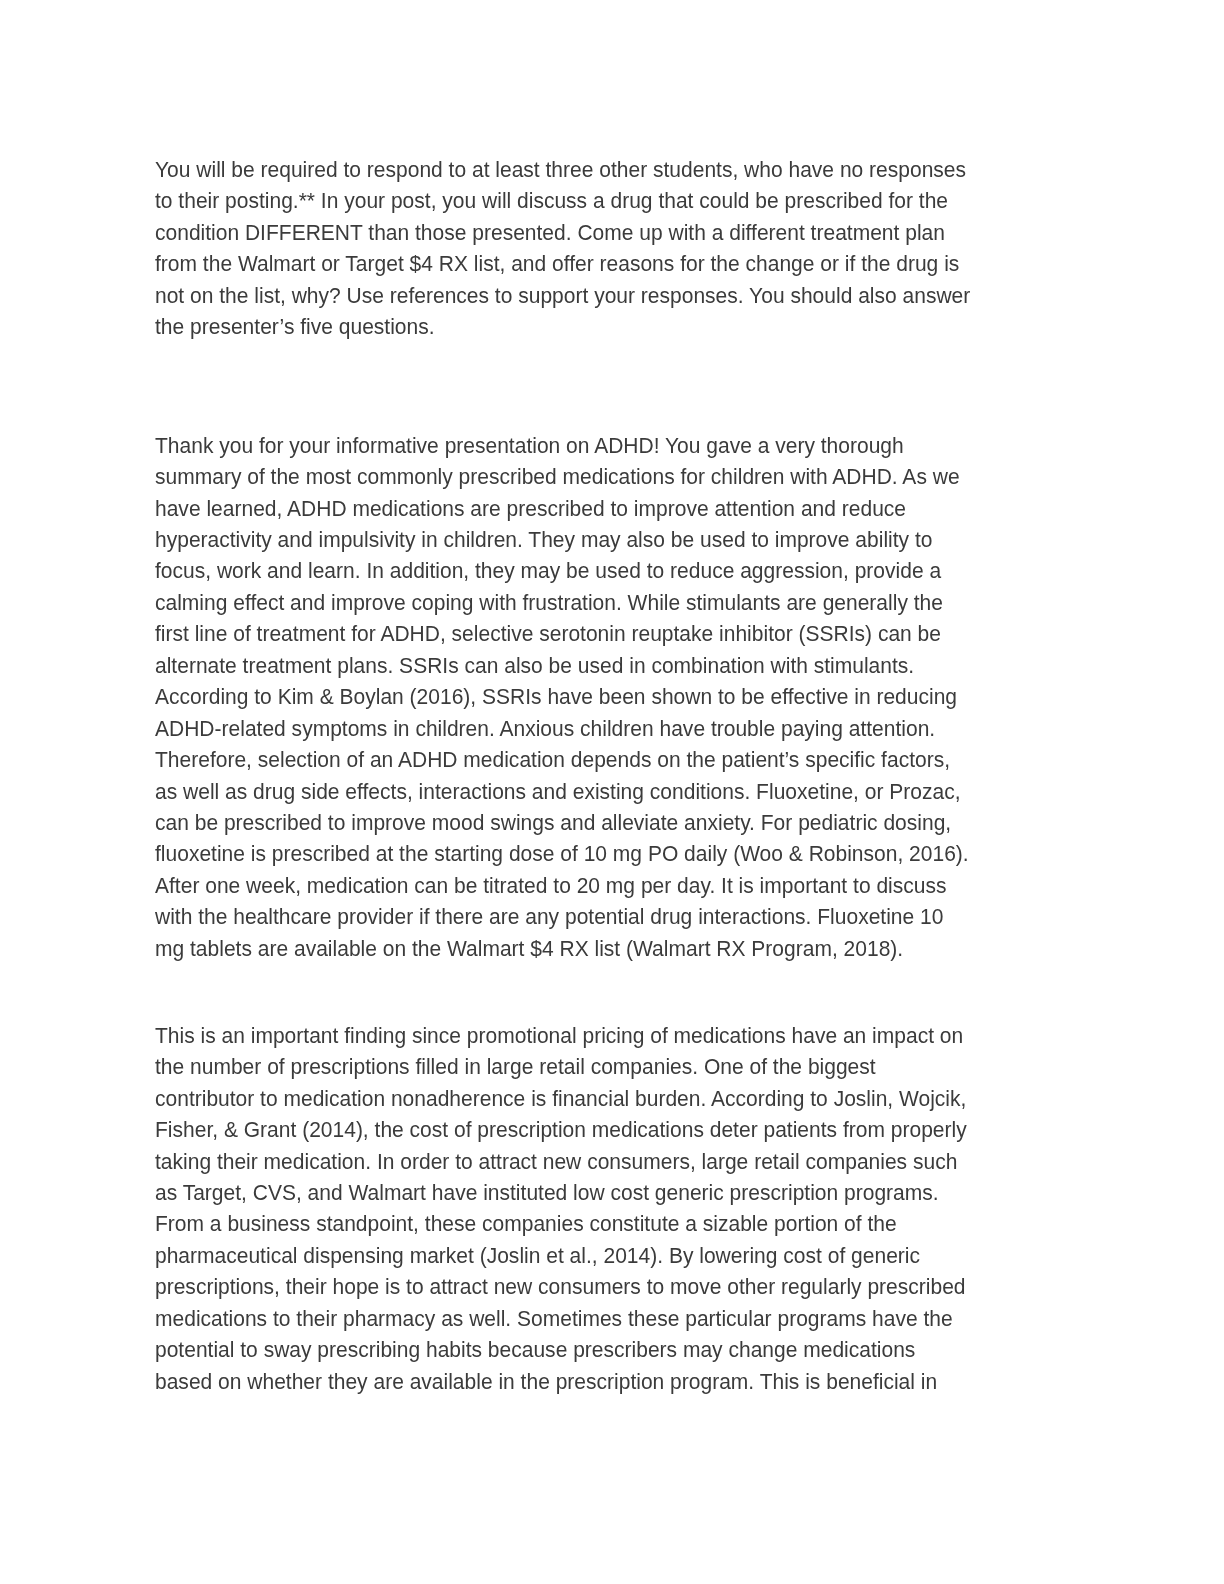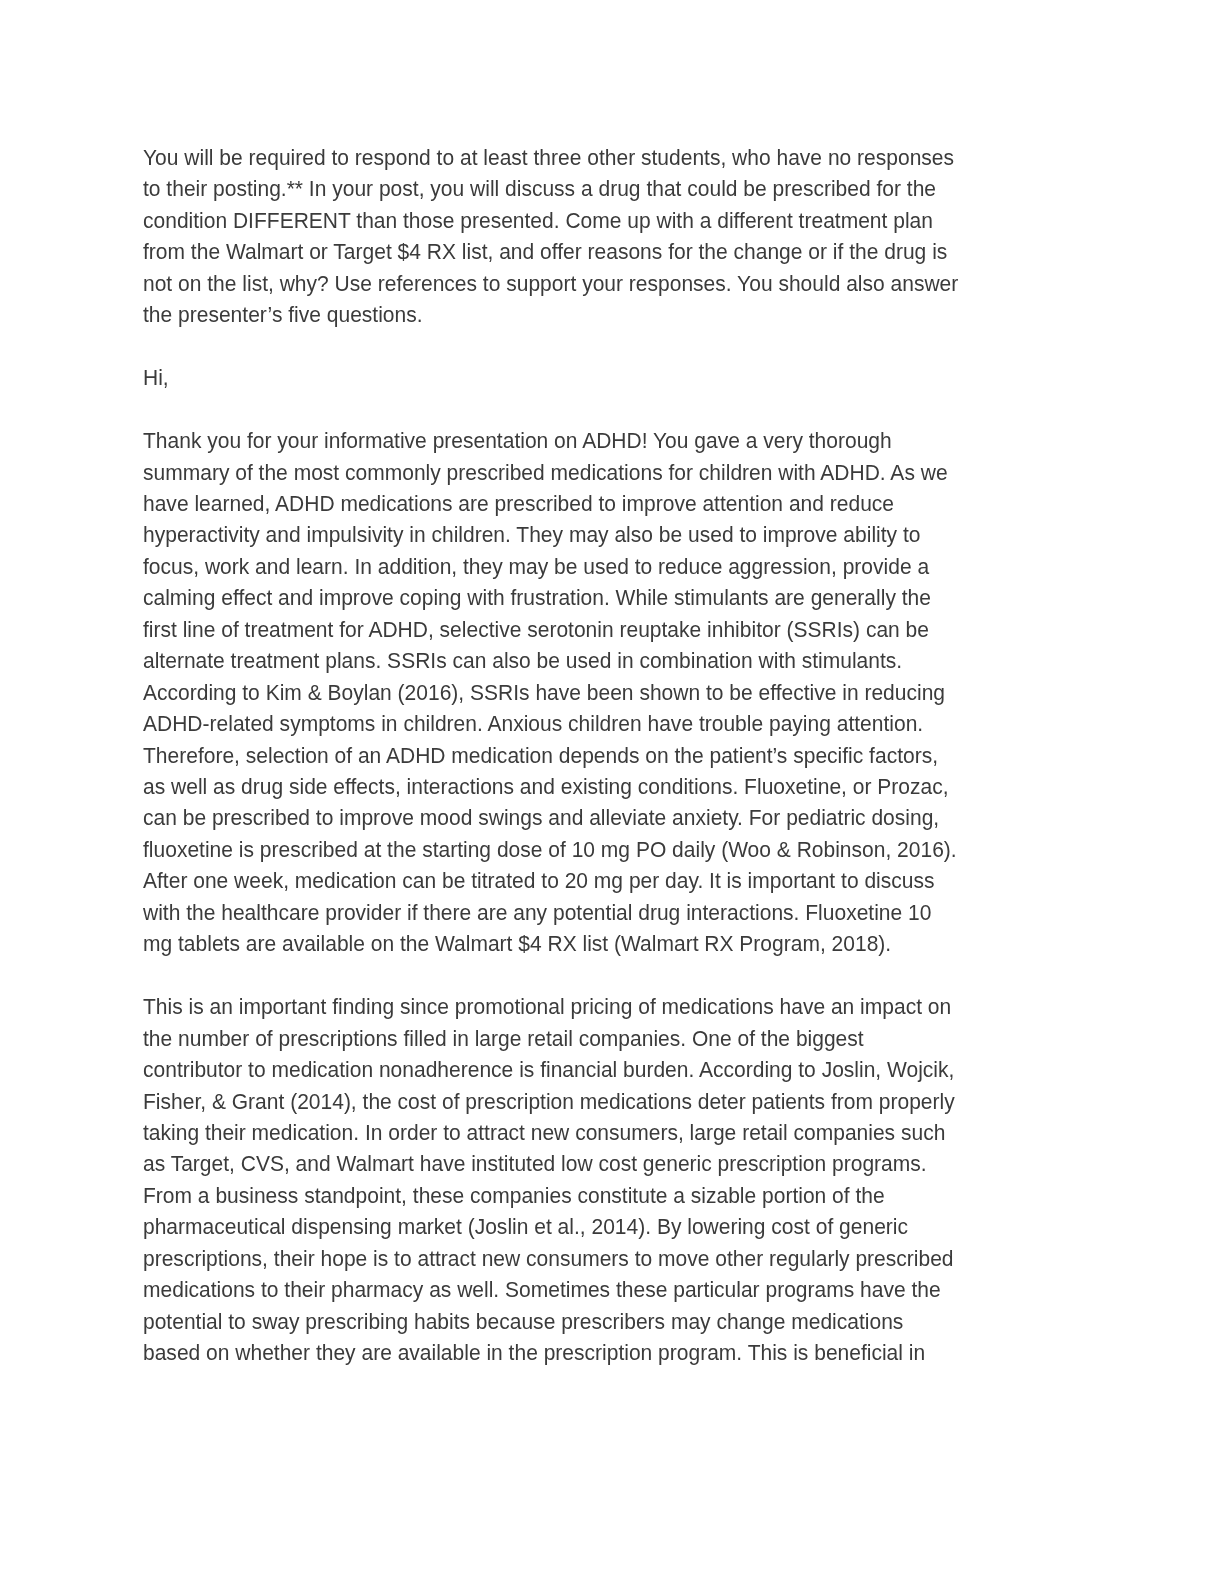--- a/index.html
+++ b/index.html
@@ -17,21 +17,21 @@
       position: absolute;
       left: 143px;
       top: 142px;
       width: 940px;
       color: #3b3b3b;
       font-family: "Liberation Sans", sans-serif;
       font-size: 22.6px;
       line-height: 31.45px;
     }
     .para {
-      margin: 0;
+      margin: 12px;
       padding: 0;
     }
     .line {
       display: block;
       white-space: pre;
       transform-origin: left center;
       transform: scaleX(0.93);
     }
     .gap {
       height: 31.45px;
@@ -46,23 +46,20 @@
     <span class="line">You will be required to respond to at least three other students, who have no responses</span>
     <span class="line">to their posting.** In your post, you will discuss a drug that could be prescribed for the</span>
     <span class="line">condition DIFFERENT than those presented. Come up with a different treatment plan</span>
     <span class="line">from the Walmart or Target $4 RX list, and offer reasons for the change or if the drug is</span>
     <span class="line">not on the list, why? Use references to support your responses. You should also answer</span>
     <span class="line">the presenter’s five questions.</span>
   </p>
 
   <div class="gap"></div>
 
-  <p class="para">
-    <span class="line">Hi,</span>
-  </p>
 
   <div class="gap"></div>
 
   <p class="para">
     <span class="line">Thank you for your informative presentation on ADHD! You gave a very thorough</span>
     <span class="line">summary of the most commonly prescribed medications for children with ADHD. As we</span>
     <span class="line">have learned, ADHD medications are prescribed to improve attention and reduce</span>
     <span class="line">hyperactivity and impulsivity in children. They may also be used to improve ability to</span>
     <span class="line">focus, work and learn. In addition, they may be used to reduce aggression, provide a</span>
     <span class="line">calming effect and improve coping with frustration. While stimulants are generally the</span>

